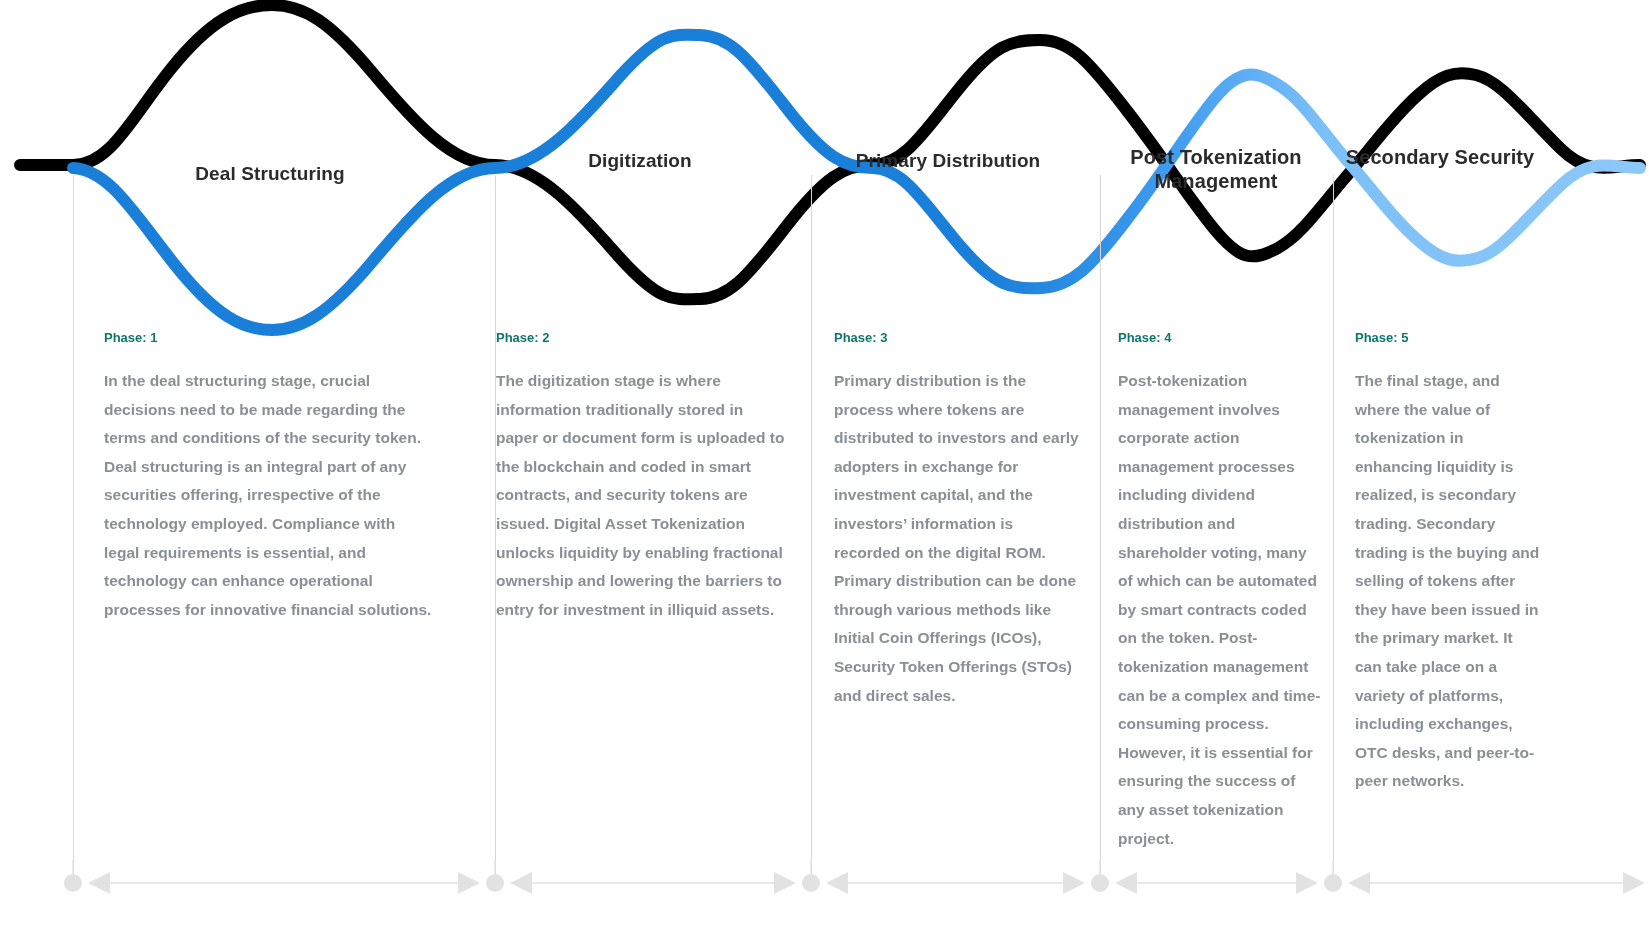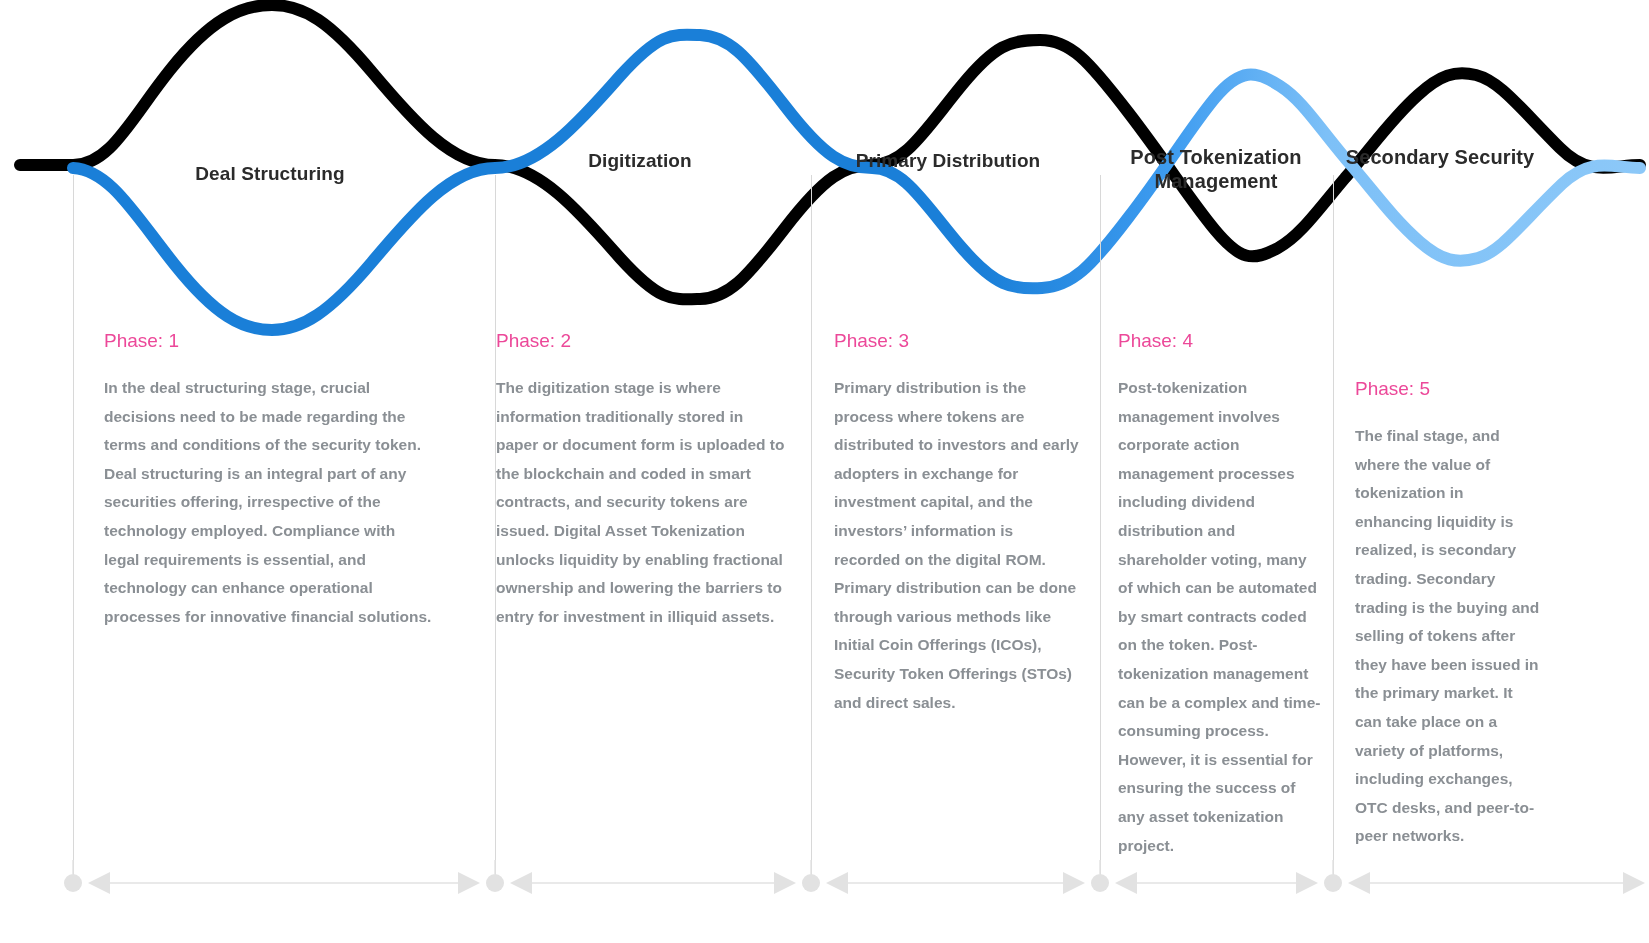--- a/index.html
+++ b/index.html
@@ -49,24 +49,24 @@
   .phase-title.small {
     font-size: 20px;
     font-weight: 600;
   }
   
   .column {
     position: absolute;
     top: 330px;
   }
   .phase-label {
-    font-size: 19px;
-    color: #ec4899;
+    font-size: 13px;
+    color: #0f766e;
     margin: 0 0 22px 0;
-    font-weight: 400;
+    font-weight: 700;
     white-space: nowrap;
   }
   .phase-body {
     font-size: 15.5px;
     line-height: 28.6px;
     color: #8a8f94;
     font-weight: 700;
     margin: 0;
   }
   
@@ -162,21 +162,21 @@
   <div class="column" style="left:834px; width:245px;">
     <div class="phase-label">Phase: 3</div>
     <div class="phase-body">Primary distribution is the process where tokens are distributed to investors and early adopters in exchange for investment capital, and the investors’ information is recorded on the digital ROM. Primary distribution can be done through various methods like Initial Coin Offerings (ICOs), Security Token Offerings (STOs) and direct sales.</div>
   </div>
 
   <div class="column" style="left:1118px; width:205px;">
     <div class="phase-label">Phase: 4</div>
     <div class="phase-body">Post-tokenization management involves corporate action management processes including dividend distribution and shareholder voting, many of which can be automated by smart contracts coded on the token. Post-tokenization management can be a complex and time-consuming process. However, it is essential for ensuring the success of any asset tokenization project.</div>
   </div>
 
-  <div class="column" style="left:1355px; width:186px;margin-top:48px;">
+  <div class="column" style="left:1355px; width:186px;">
     <div class="phase-label">Phase: 5</div>
     <div class="phase-body">The final stage, and where the value of tokenization in enhancing liquidity is realized, is secondary trading. Secondary trading is the buying and selling of tokens after they have been issued in the primary market. It can take place on a variety of platforms, including exchanges, OTC desks, and peer-to-peer networks.</div>
   </div>
 
   <svg id="rail" viewBox="0 0 1649 83" width="1649" height="83" xmlns="http://www.w3.org/2000/svg">
     <g stroke="#e2e2e2" fill="#e2e2e2" stroke-width="1.4">
 
       <line x1="90" y1="23" x2="478" y2="23"></line>
 
       <line x1="512" y1="23" x2="794" y2="23"></line>

